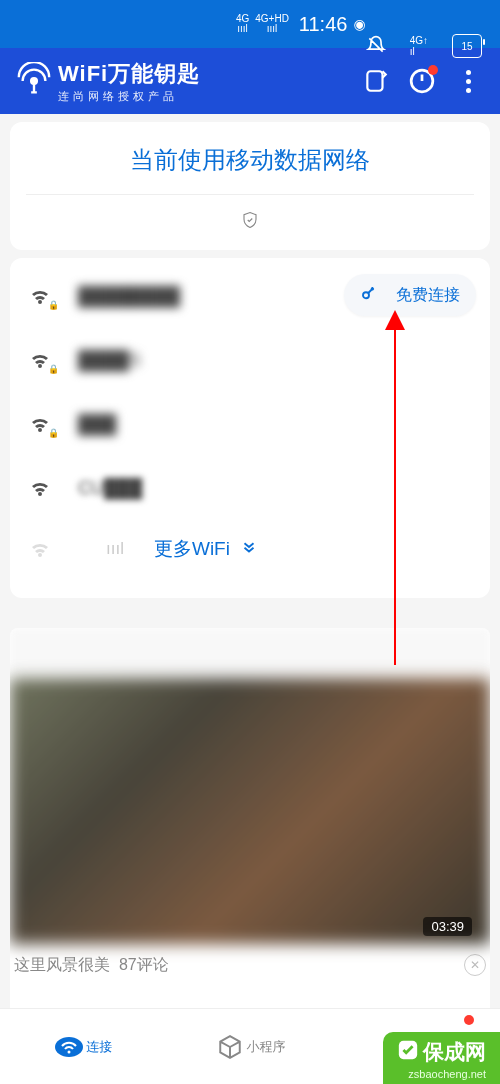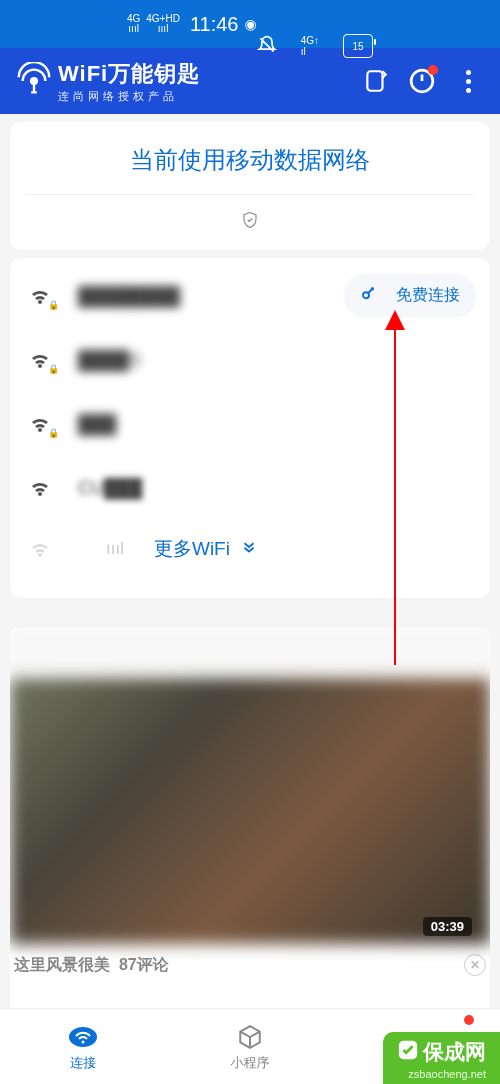--- a/index.html
+++ b/index.html
@@ -1,18 +1,18 @@
 <!DOCTYPE html>
 <html><head>
 <meta charset="utf-8">
 <style>
   * { margin: 0; padding: 0; box-sizing: border-box; font-family: -apple-system, "PingFang SC", "Microsoft YaHei", sans-serif; }
   body { width: 500px; height: 1084px; background: #f5f5f5; position: relative; overflow: hidden; }
 
-  .status-bar { height: 48px; background: #0a6fd7; display: flex; align-items: center; justify-content: center; padding: 0 18px; color: #fff; font-size: 15px; }
+  .status-bar { height: 48px; background: #0a6fd7; display: flex; align-items: center; justify-content: flex-end; padding: 0 18px; color: #fff; font-size: 15px; }
   .sb-left { display: flex; align-items: center; gap: 6px; }
   .sb-left .sig { font-size: 10px; line-height: 1; text-align: center; }
   .sb-left .time { font-size: 20px; font-weight: 500; margin-left: 4px; }
   .sb-left .dot { font-size: 14px; }
   .sb-right { display: flex; align-items: center; gap: 24px; margin-top: 44px; }
   .batt { border: 1.5px solid #fff; border-radius: 4px; width: 30px; height: 24px; font-size: 10px; display: flex; align-items: center; justify-content: center; position: relative; }
   .batt::after { content: ""; position: absolute; right: -4px; top: 4px; width: 2px; height: 6px; background: #fff; border-radius: 1px; }
 
   .app-header { height: 66px; background: #1d4ed8; display: flex; align-items: center; padding: 0 14px; color: #fff; }
   .app-logo { width: 40px; height: 40px; display: flex; align-items: center; justify-content: center; }
@@ -32,32 +32,32 @@
   .wifi-list { margin: 6px 10px 0; background: #fff; border-radius: 12px; padding: 6px 0 20px; }
   .wifi-item { display: flex; align-items: center; padding: 20px 18px; position: relative; }
   .wifi-icn { width: 28px; display: flex; align-items: center; position: relative; }
   .lock-mini { position: absolute; bottom: -2px; right: -4px; font-size: 9px; }
   .ssid { margin-left: 22px; font-size: 18px; color: #444; filter: blur(5px); }
   .connect-btn { position: absolute; right: 14px; top: 10px; background: #f5f7fa; border-radius: 22px; padding: 10px 16px; display: flex; align-items: center; gap: 18px; color: #0a6fd7; font-size: 16px; box-shadow: 0 1px 3px rgba(0,0,0,.05); }
   .more-row { display: flex; align-items: center; padding: 16px 18px; }
   .more-label { margin-left: 50px; color: #ccc; font-size: 17px; }
   .more-link { margin-left: 30px; color: #0a6fd7; font-size: 19px; display: flex; align-items: center; gap: 10px; }
 
-  .feed { margin: 30px 10px 0; background: #fff; border-radius: 8px; overflow: hidden; padding-bottom: 60px; font-weight: bold; }
+  .feed { margin: 30px 10px 0; background: #fff; border-radius: 8px; overflow: hidden; padding-bottom: 60px; }
   .feed-head { height: 44px; filter: blur(4px); background: #f8f8f8; margin-bottom: 6px; }
   .feed-img { height: 266px; background: linear-gradient(135deg,#6b7055 0%,#3a3528 30%,#7a5030 60%,#2a2418 100%); position: relative; filter: blur(8px) contrast(.8); }
   .feed-wrap { position: relative; }
   .feed-dur2 { position: absolute; right: 18px; bottom: 8px; background: rgba(0,0,0,.6); color: #fff; font-size: 13px; padding: 2px 8px; border-radius: 4px; z-index: 2; }
   .feed-cap { padding: 10px 4px; color: #888; font-size: 16px; display: flex; align-items: center; }
   .feed-cap .close { margin-left: auto; width: 22px; height: 22px; border: 1px solid #ccc; border-radius: 50%; display: flex; align-items: center; justify-content: center; color: #bbb; font-size: 12px; }
 
   .red-arrow-overlay { position: absolute; left: 0; top: 0; width: 500px; height: 1084px; pointer-events: none; z-index: 5; }
 
   .bottom-nav { position: absolute; bottom: 0; left: 0; right: 0; height: 76px; background: #fff; border-top: 1px solid #eee; display: flex; }
-  .nav-item { flex: 1; display: flex; flex-direction: column; align-items: center; justify-content: center; gap: 2px; font-size: 13px; color: #888; position: relative; }
+  .nav-item { flex: 1; display: flex; align-items: center; justify-content: center; gap: 2px; font-size: 13px; color: #888; position: relative; }
   .nav-item.active { color: #0a6fd7; }
   .nav-icn { width: 30px; height: 30px; display: flex; align-items: center; justify-content: center; }
   .nav-item .red-dot { top: 6px; right: 26px; }
 
   .watermark { position: absolute; right: 0; bottom: 0; z-index: 10; }
   .wm-box { background: #5abf2a; color: #fff; padding: 6px 14px 2px; border-top-left-radius: 10px; font-weight: 600; font-size: 21px; display: flex; align-items: center; gap: 4px; }
   .wm-sub { background: #5abf2a; color: #e8ffe0; font-size: 11px; padding: 0 14px 4px; text-align: right; }
 </style>
 </head>
 <body>

